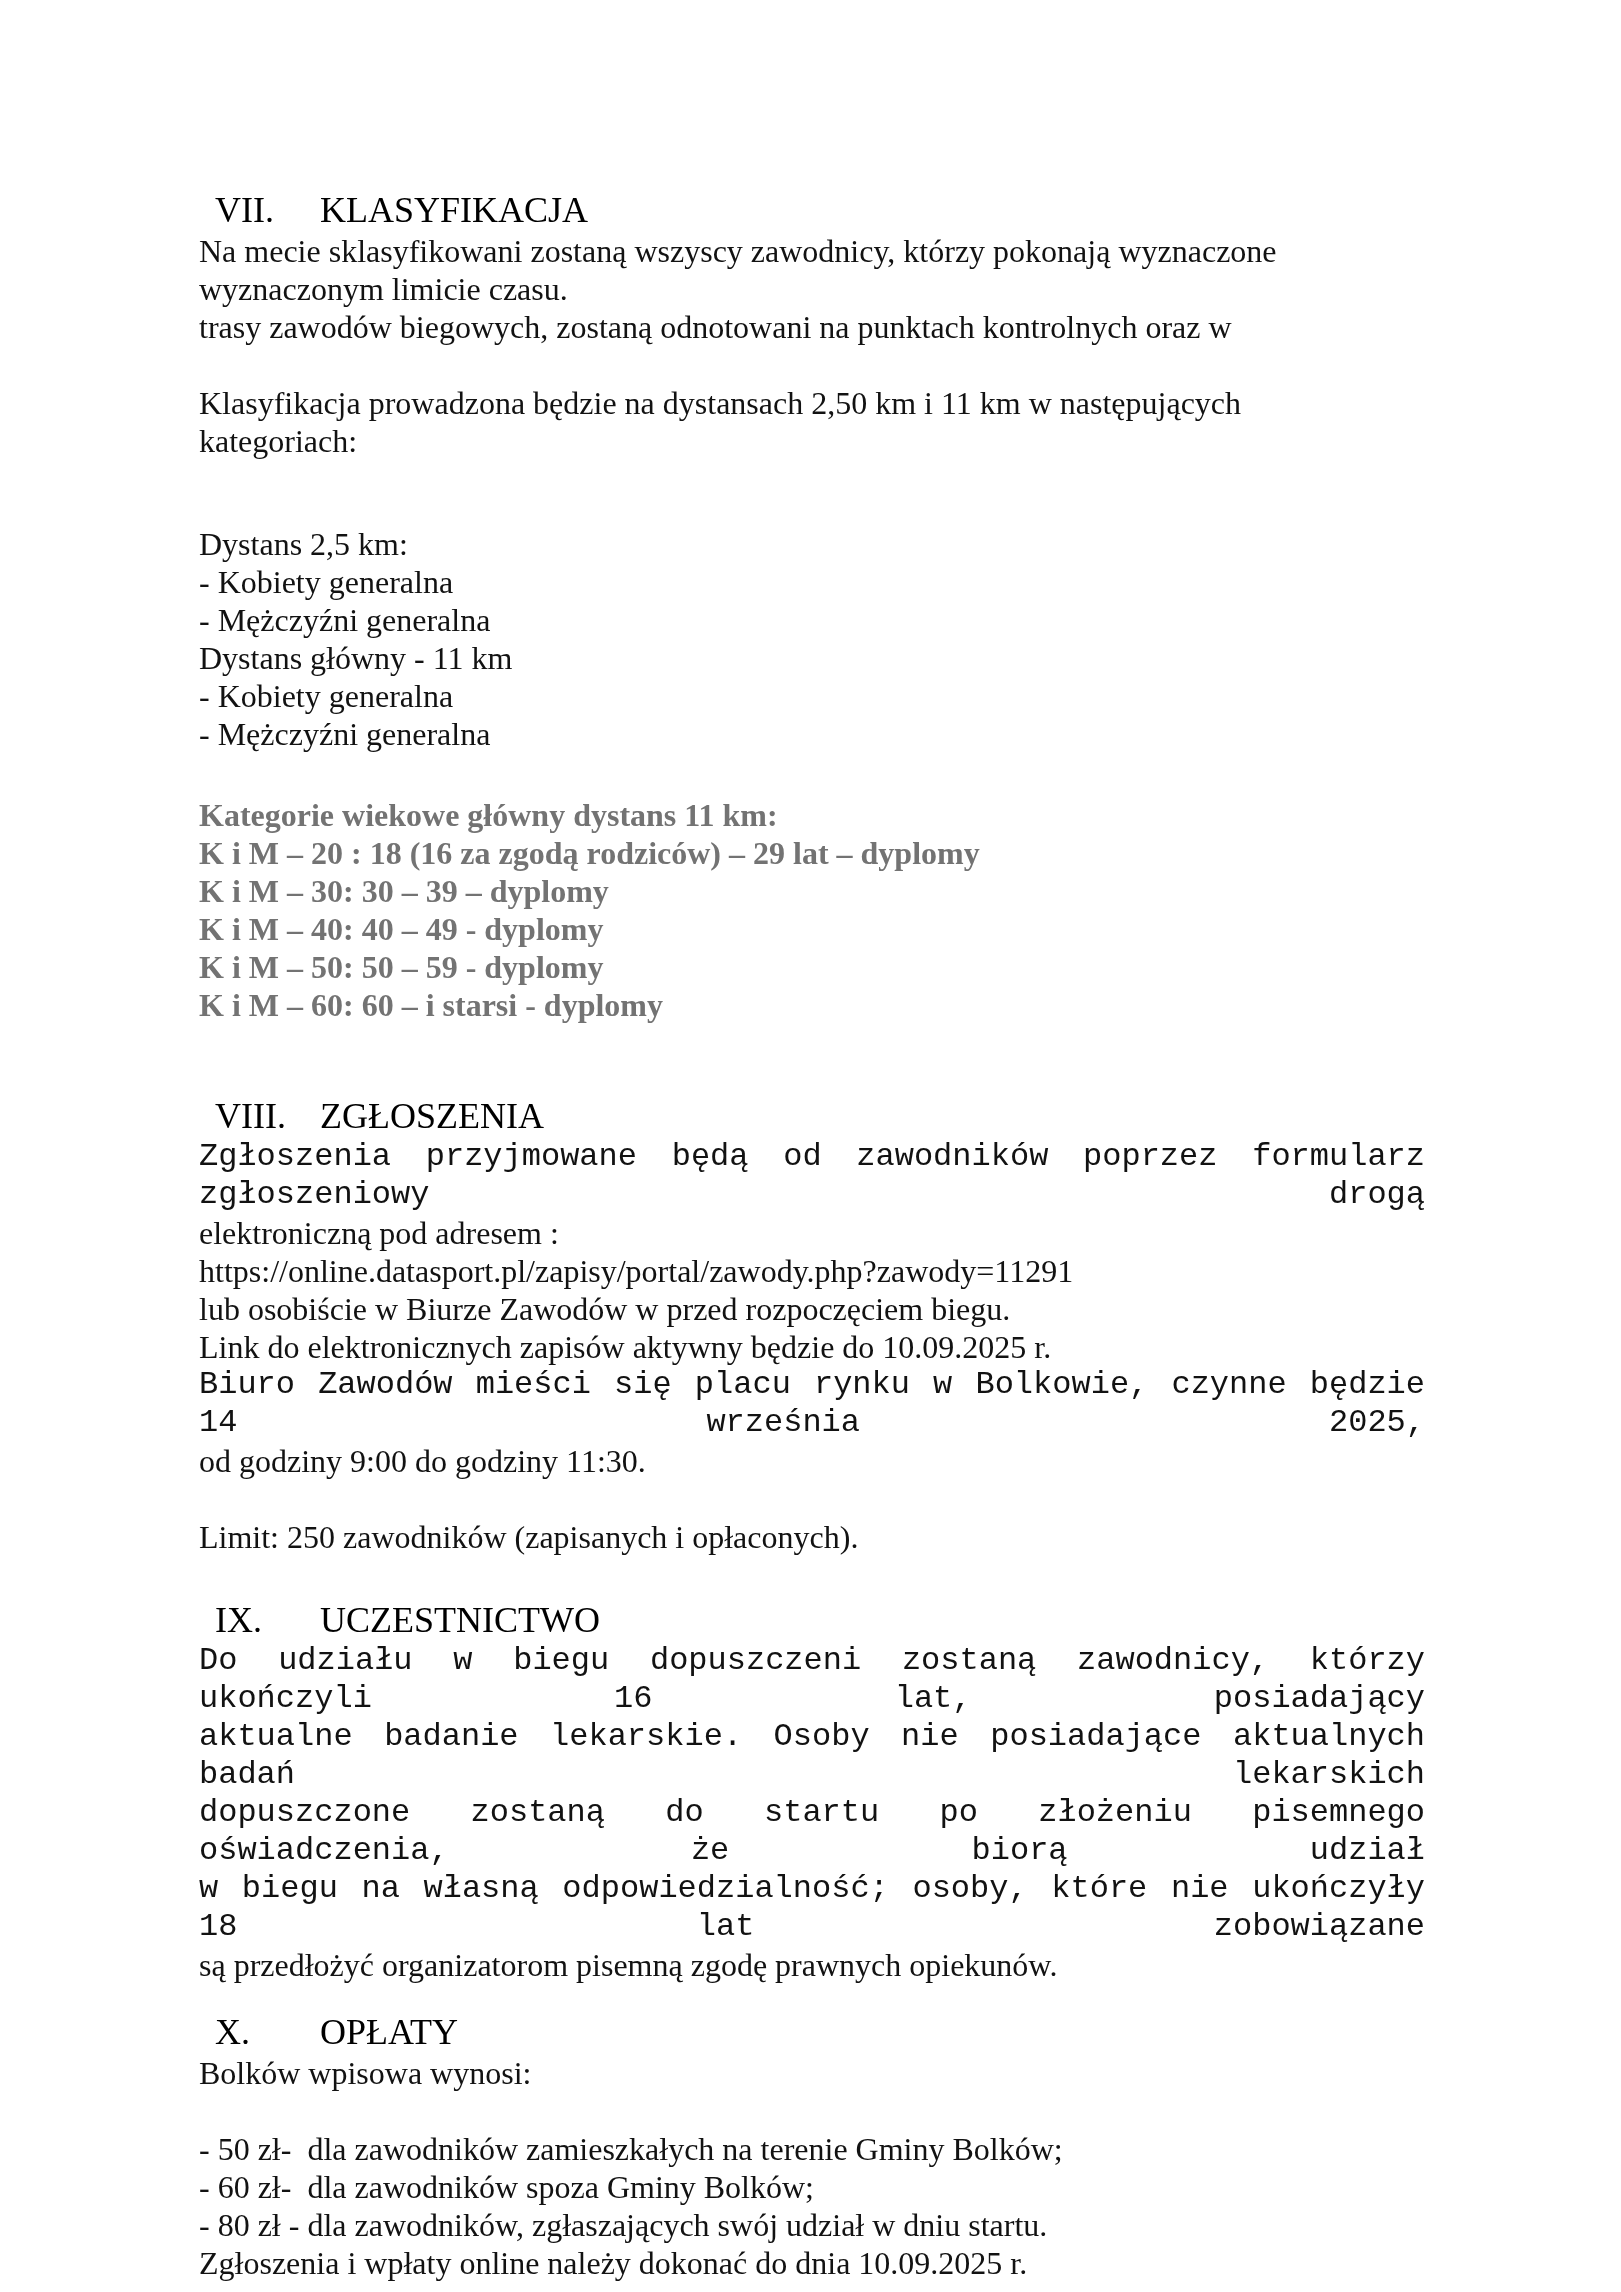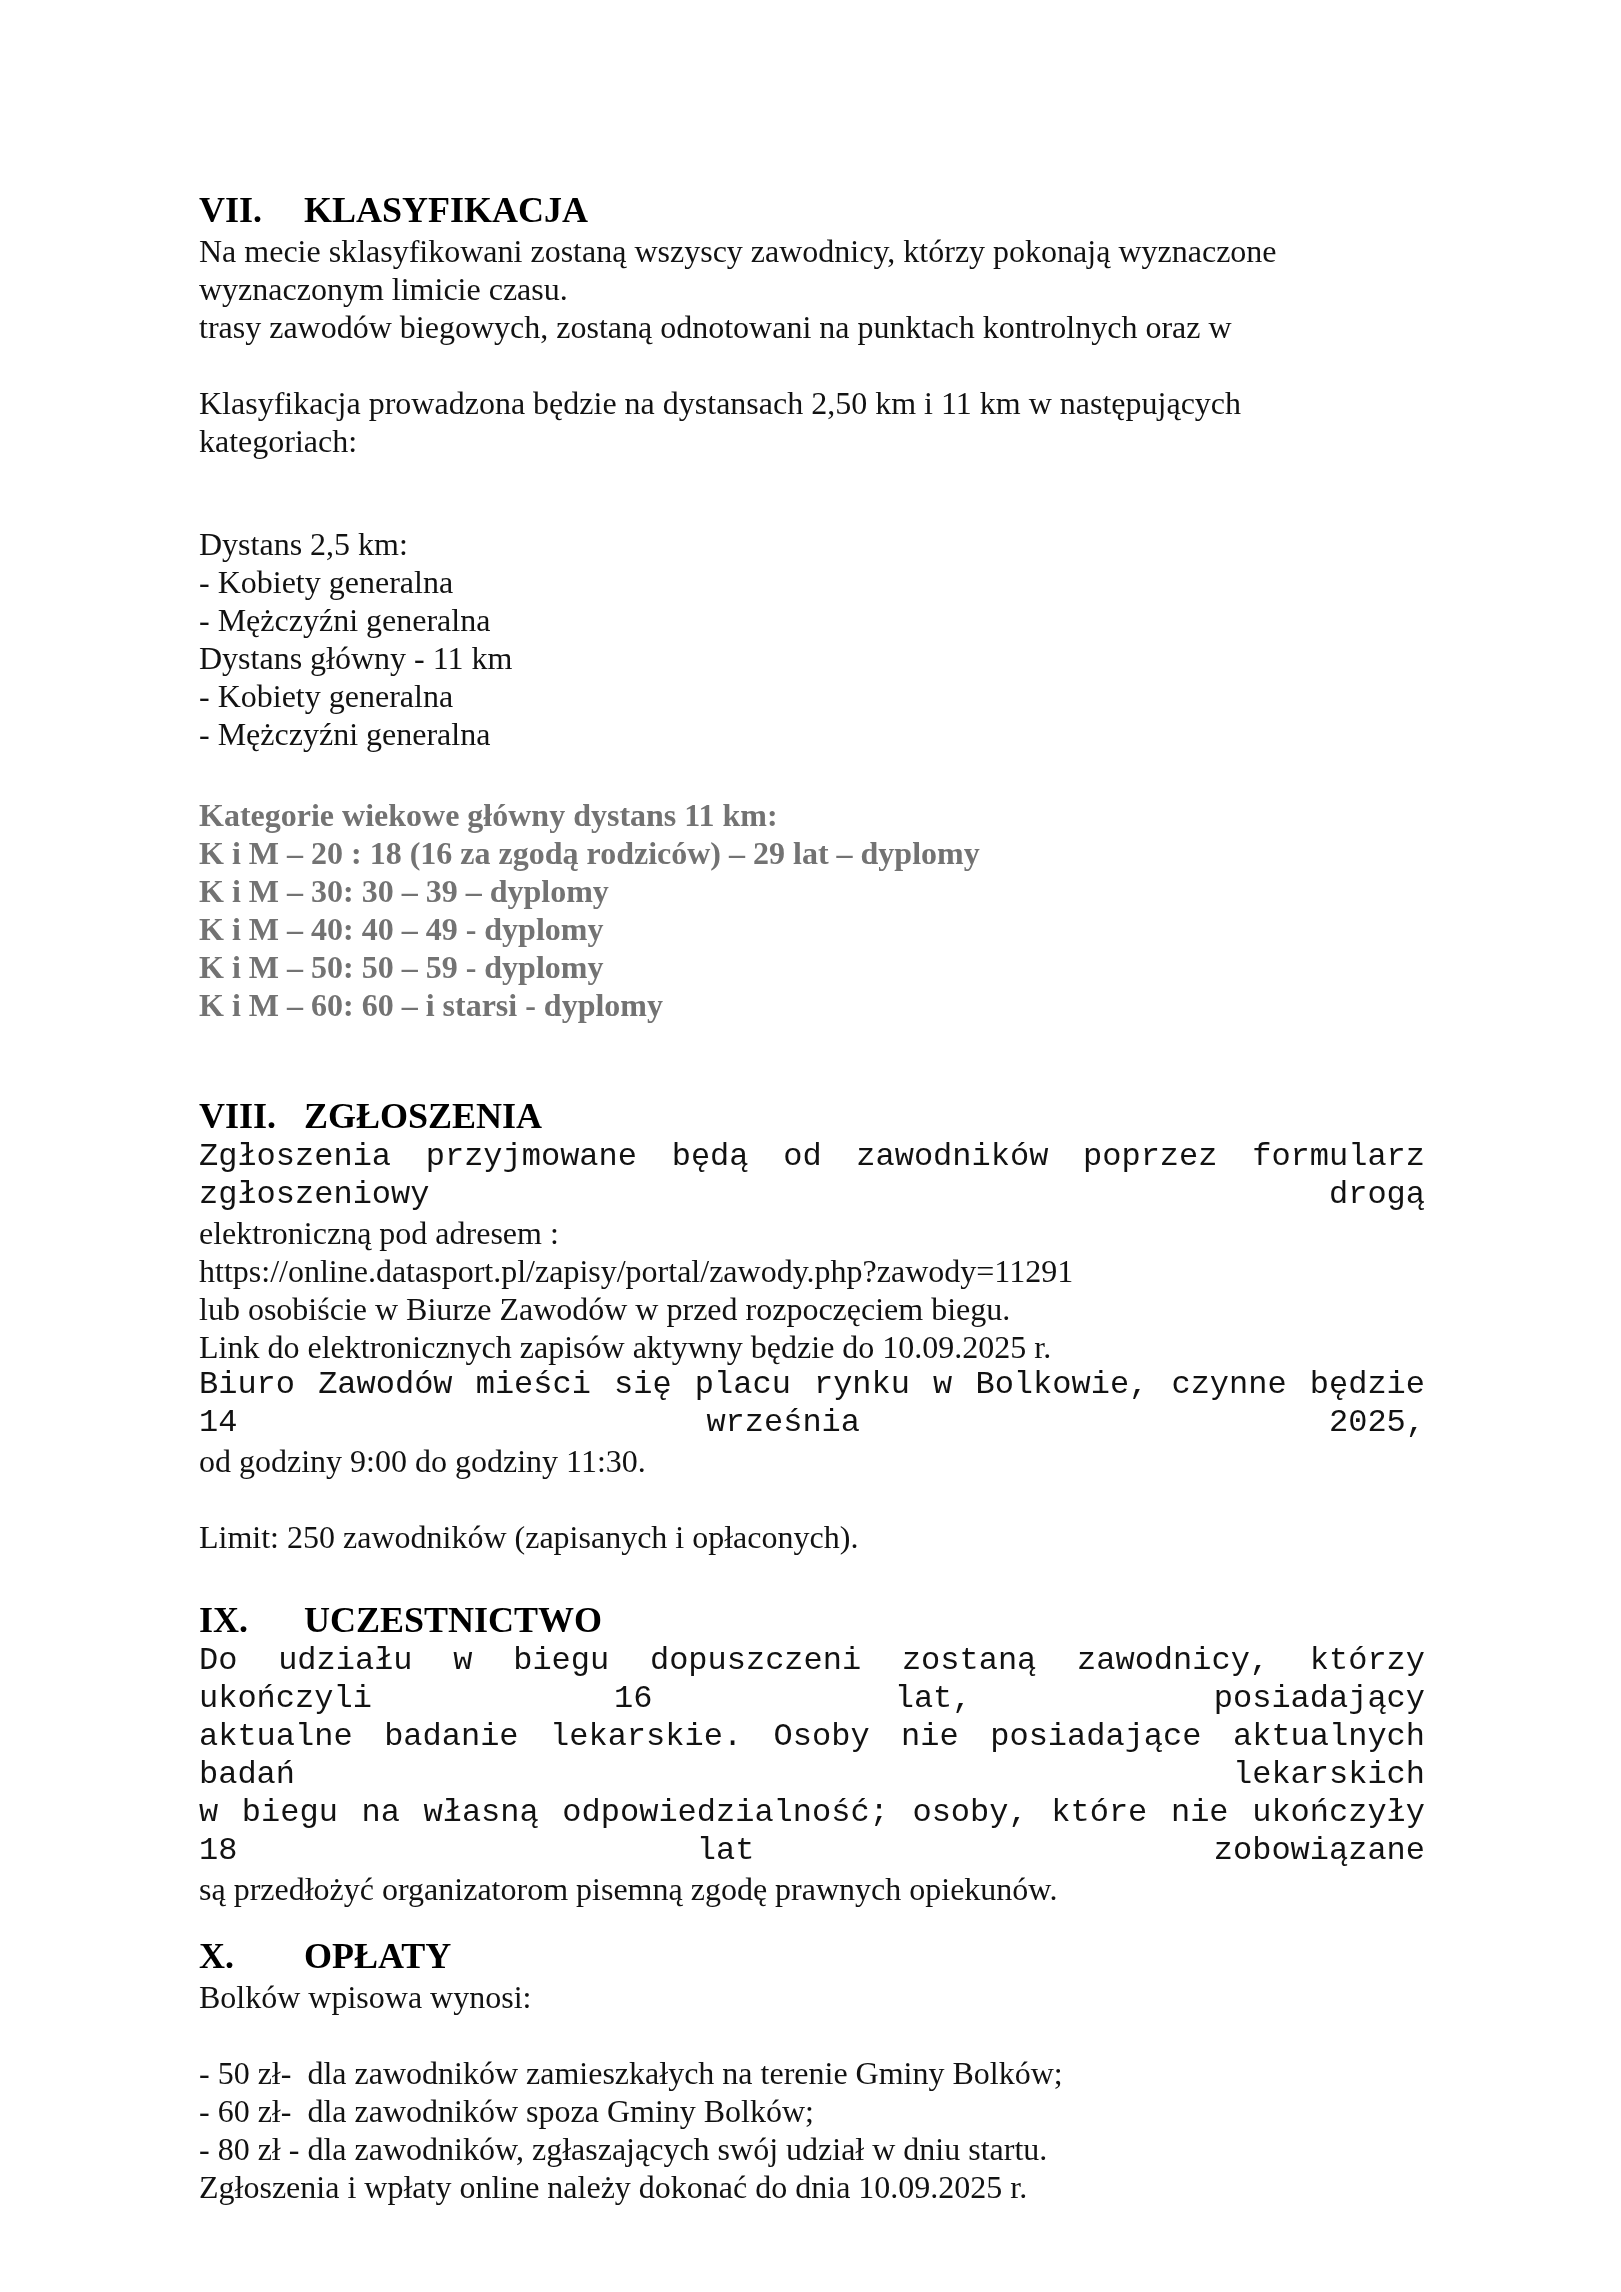--- a/index.html
+++ b/index.html
@@ -30,23 +30,24 @@
     white-space: normal;
     text-align: justify;
     text-align-last: justify;
     font-family: Liberation Mono, monospace;
   }
   .b { font-weight: normal; }
   .red { color: #737373; font-weight: bold; }
   .h {
     font-size: 36px;
     line-height: 43px;
-    font-weight: bold;
+    font-weight: normal;
     color: #000000;
     white-space: pre;
+    margin-left: 16px;
   }
   .hnum {
     display: inline-block;
     width: 105px;
   }
   .g1 { height: 38px; }
   .g2 { height: 65px; }
   .g3 { height: 43px; }
   .g4 { height: 71px; }
   .g5 { height: 27.4px; }
@@ -100,20 +101,21 @@
   <div class="g1"></div>
 
   <div class="line"><span class="b">Limit: 250 zawodników</span><span> (zapisanych i opłaconych).</span></div>
 
   <div class="g3"></div>
 
   <div class="h"><span class="hnum">IX.</span><span>UCZESTNICTWO</span></div>
 
   <div class="line j">Do udziału w biegu dopuszczeni zostaną zawodnicy, którzy ukończyli 16 lat, posiadający</div>
   <div class="line j">aktualne badanie lekarskie. Osoby nie posiadające aktualnych badań lekarskich</div>
+  <div class="line j">dopuszczone zostaną do startu po złożeniu pisemnego oświadczenia, że biorą udział</div>
   <div class="line j">w biegu na własną odpowiedzialność; osoby, które nie ukończyły 18 lat zobowiązane</div>
   <div class="line">są przedłożyć organizatorom pisemną zgodę prawnych opiekunów.</div>
 
   <div class="g5"></div>
 
   <div class="h"><span class="hnum">X.</span><span>OPŁATY</span></div>
 
   <div class="line">Bolków wpisowa wynosi:</div>
 
   <div class="g1"></div>

